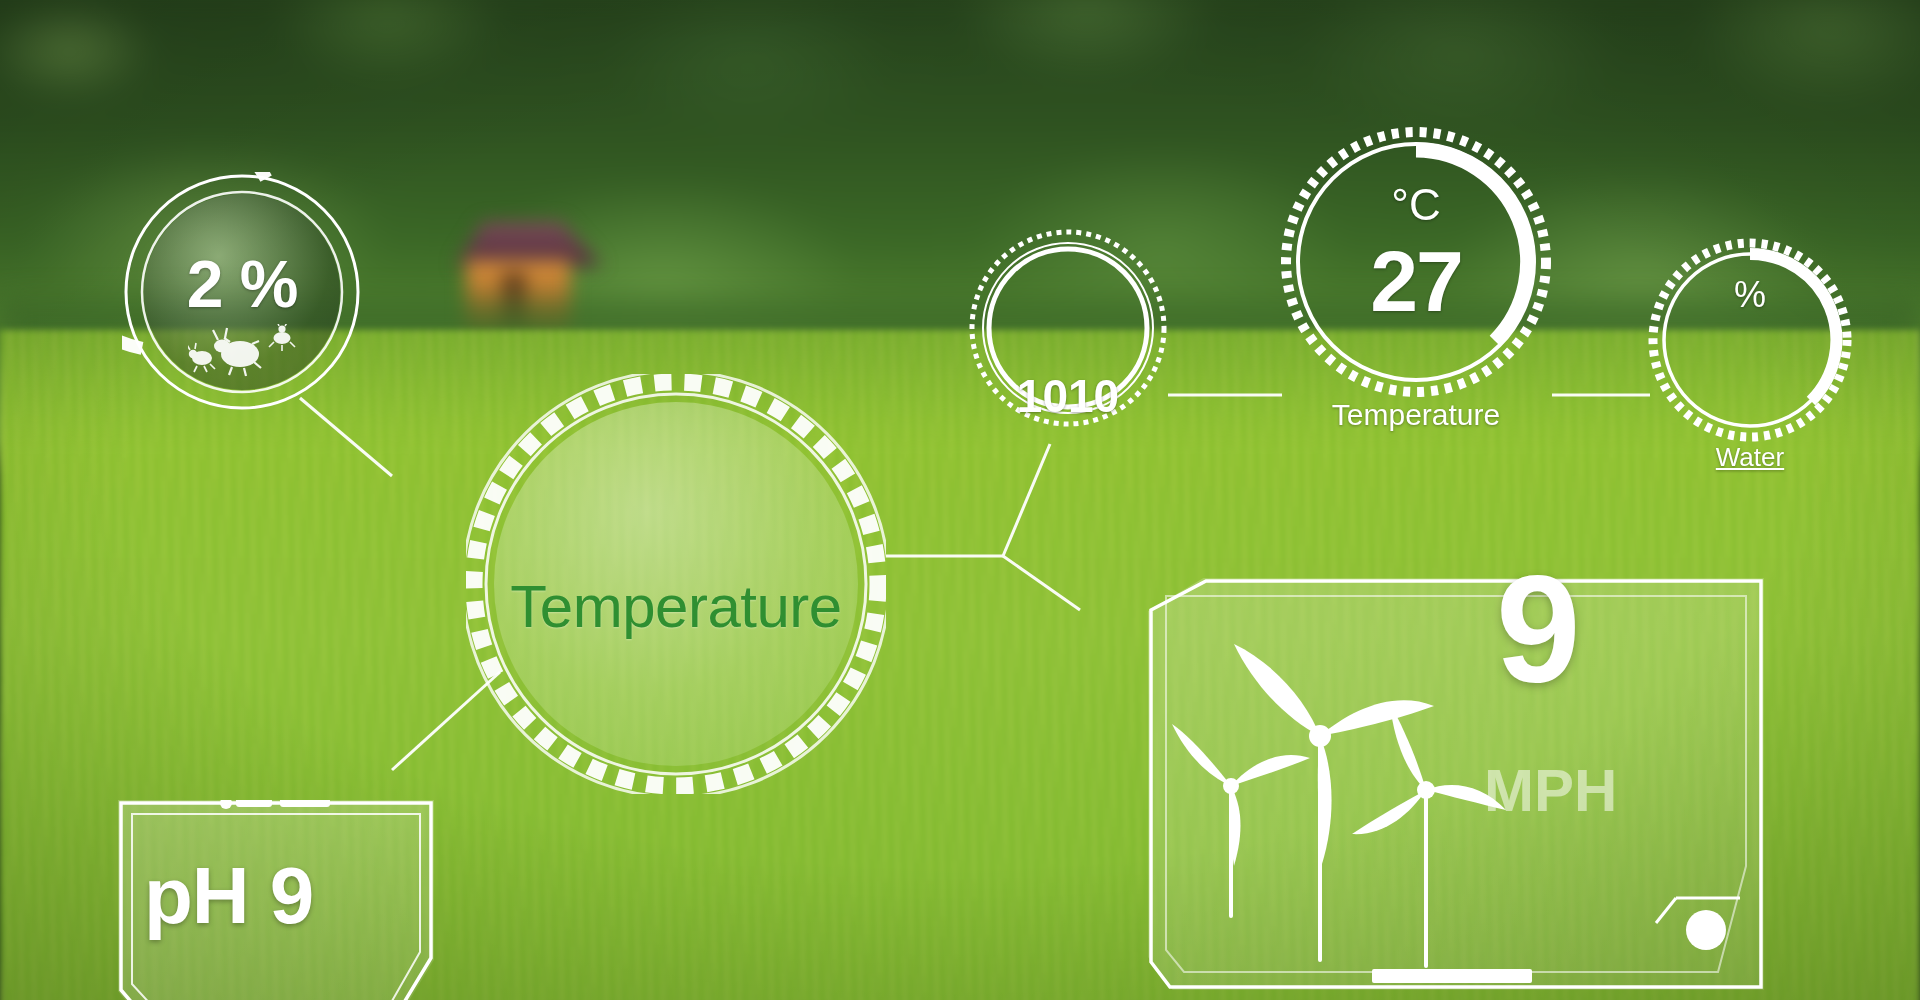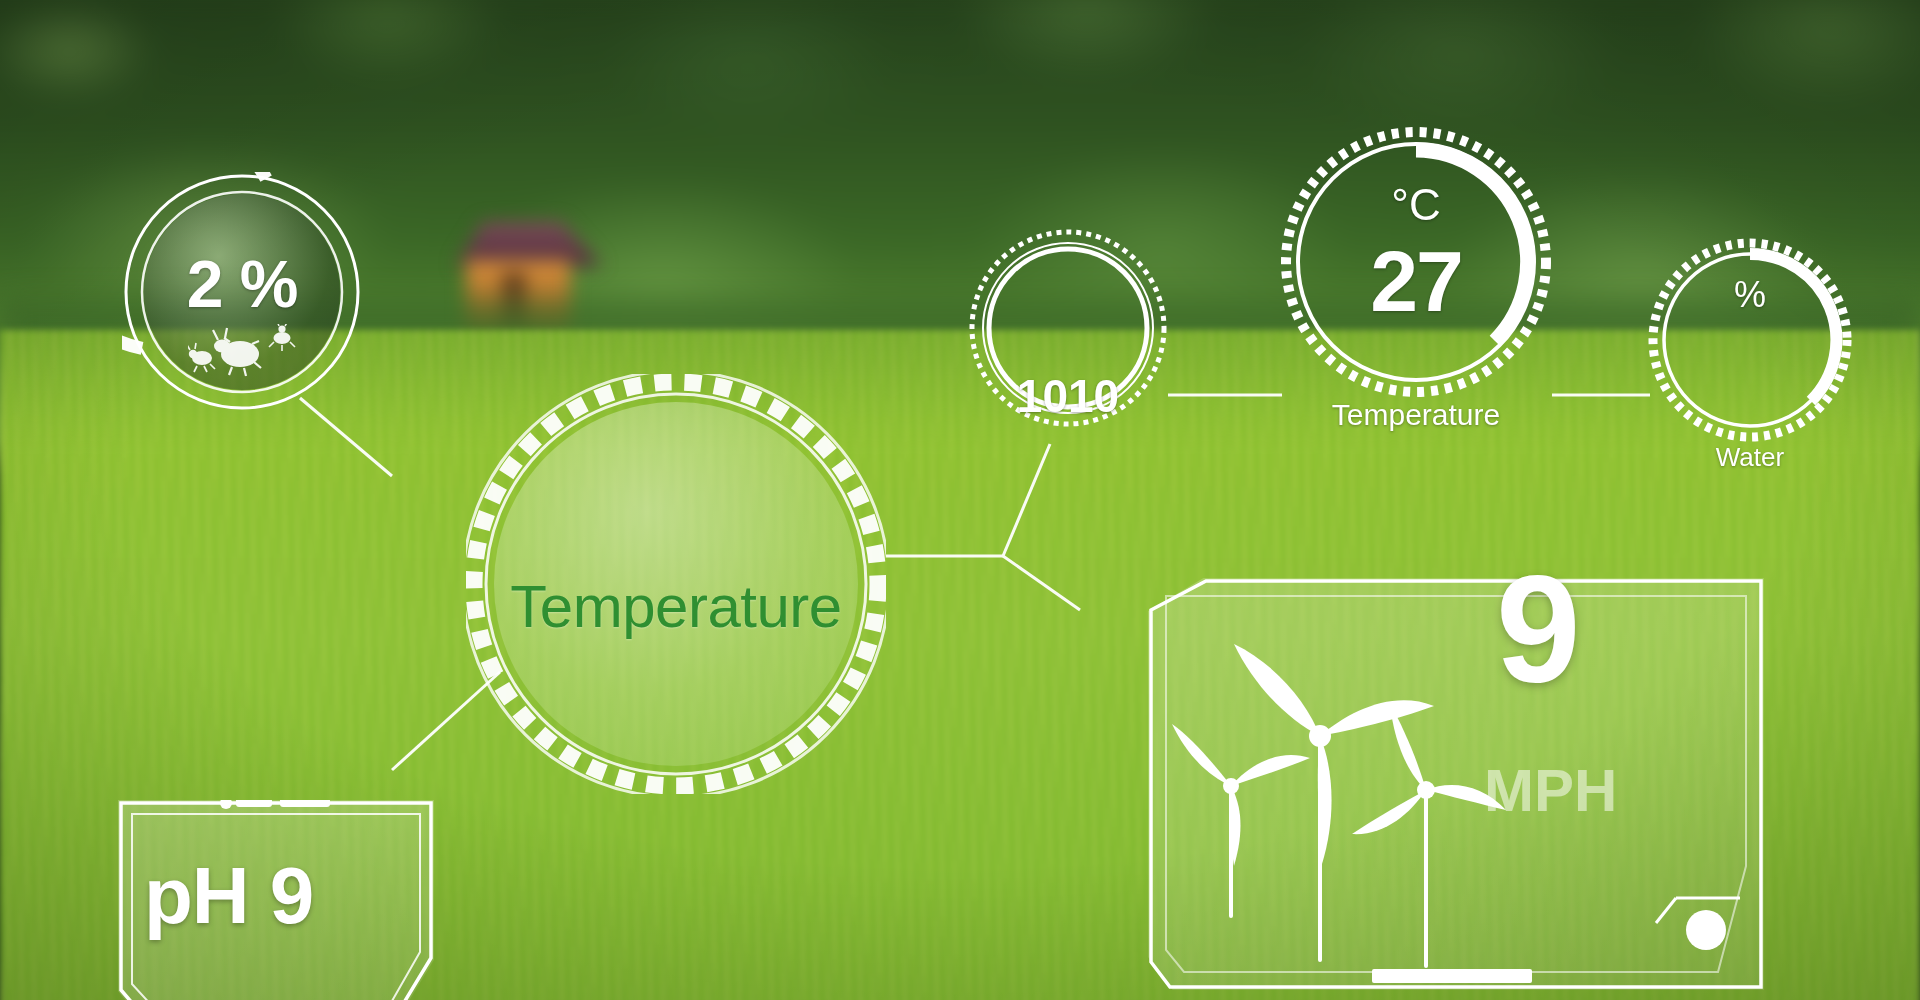--- a/index.html
+++ b/index.html
@@ -107,21 +107,21 @@
   
   #temp-gauge{left:1280px;top:126px;width:272px;height:272px;}
   #temp-gauge .unit{left:0;top:54px;width:272px;font-size:44px;font-weight:normal;}
   #temp-gauge .val{left:0;top:106px;width:272px;font-size:86px;font-weight:bold;letter-spacing:-2px;}
   #temp-gauge .cap{left:-10px;top:272px;width:292px;font-size:30px;font-weight:normal;}
 
   
   #water-gauge{left:1648px;top:238px;width:204px;height:204px;}
   #water-gauge .unit{left:0;top:36px;width:204px;font-size:36px;font-weight:normal;}
   #water-gauge .val{left:0;top:74px;width:204px;font-size:68px;font-weight:bold;letter-spacing:-1px;}
-  #water-gauge .cap{left:-20px;top:204px;width:244px;font-size:26px;font-weight:normal;}
+  #water-gauge .cap{left:-20px;top:204px;width:244px;font-size:26px;font-weight:normal;text-decoration:underline;}
 
   
   #smart-node{left:466px;top:374px;width:420px;height:420px;}
   #smart-node .glass{
     position:absolute;left:28px;top:28px;width:364px;height:364px;border-radius:50%;
     background:radial-gradient(circle at 42% 30%,rgba(255,255,255,.42),rgba(220,240,190,.30) 55%,rgba(185,225,140,.26));
   }
   #smart-node .title{
     position:absolute;left:0;top:114px;width:420px;text-align:center;
     font-size:74px;font-weight:bold;color:#0b6b12;letter-spacing:-1px;

